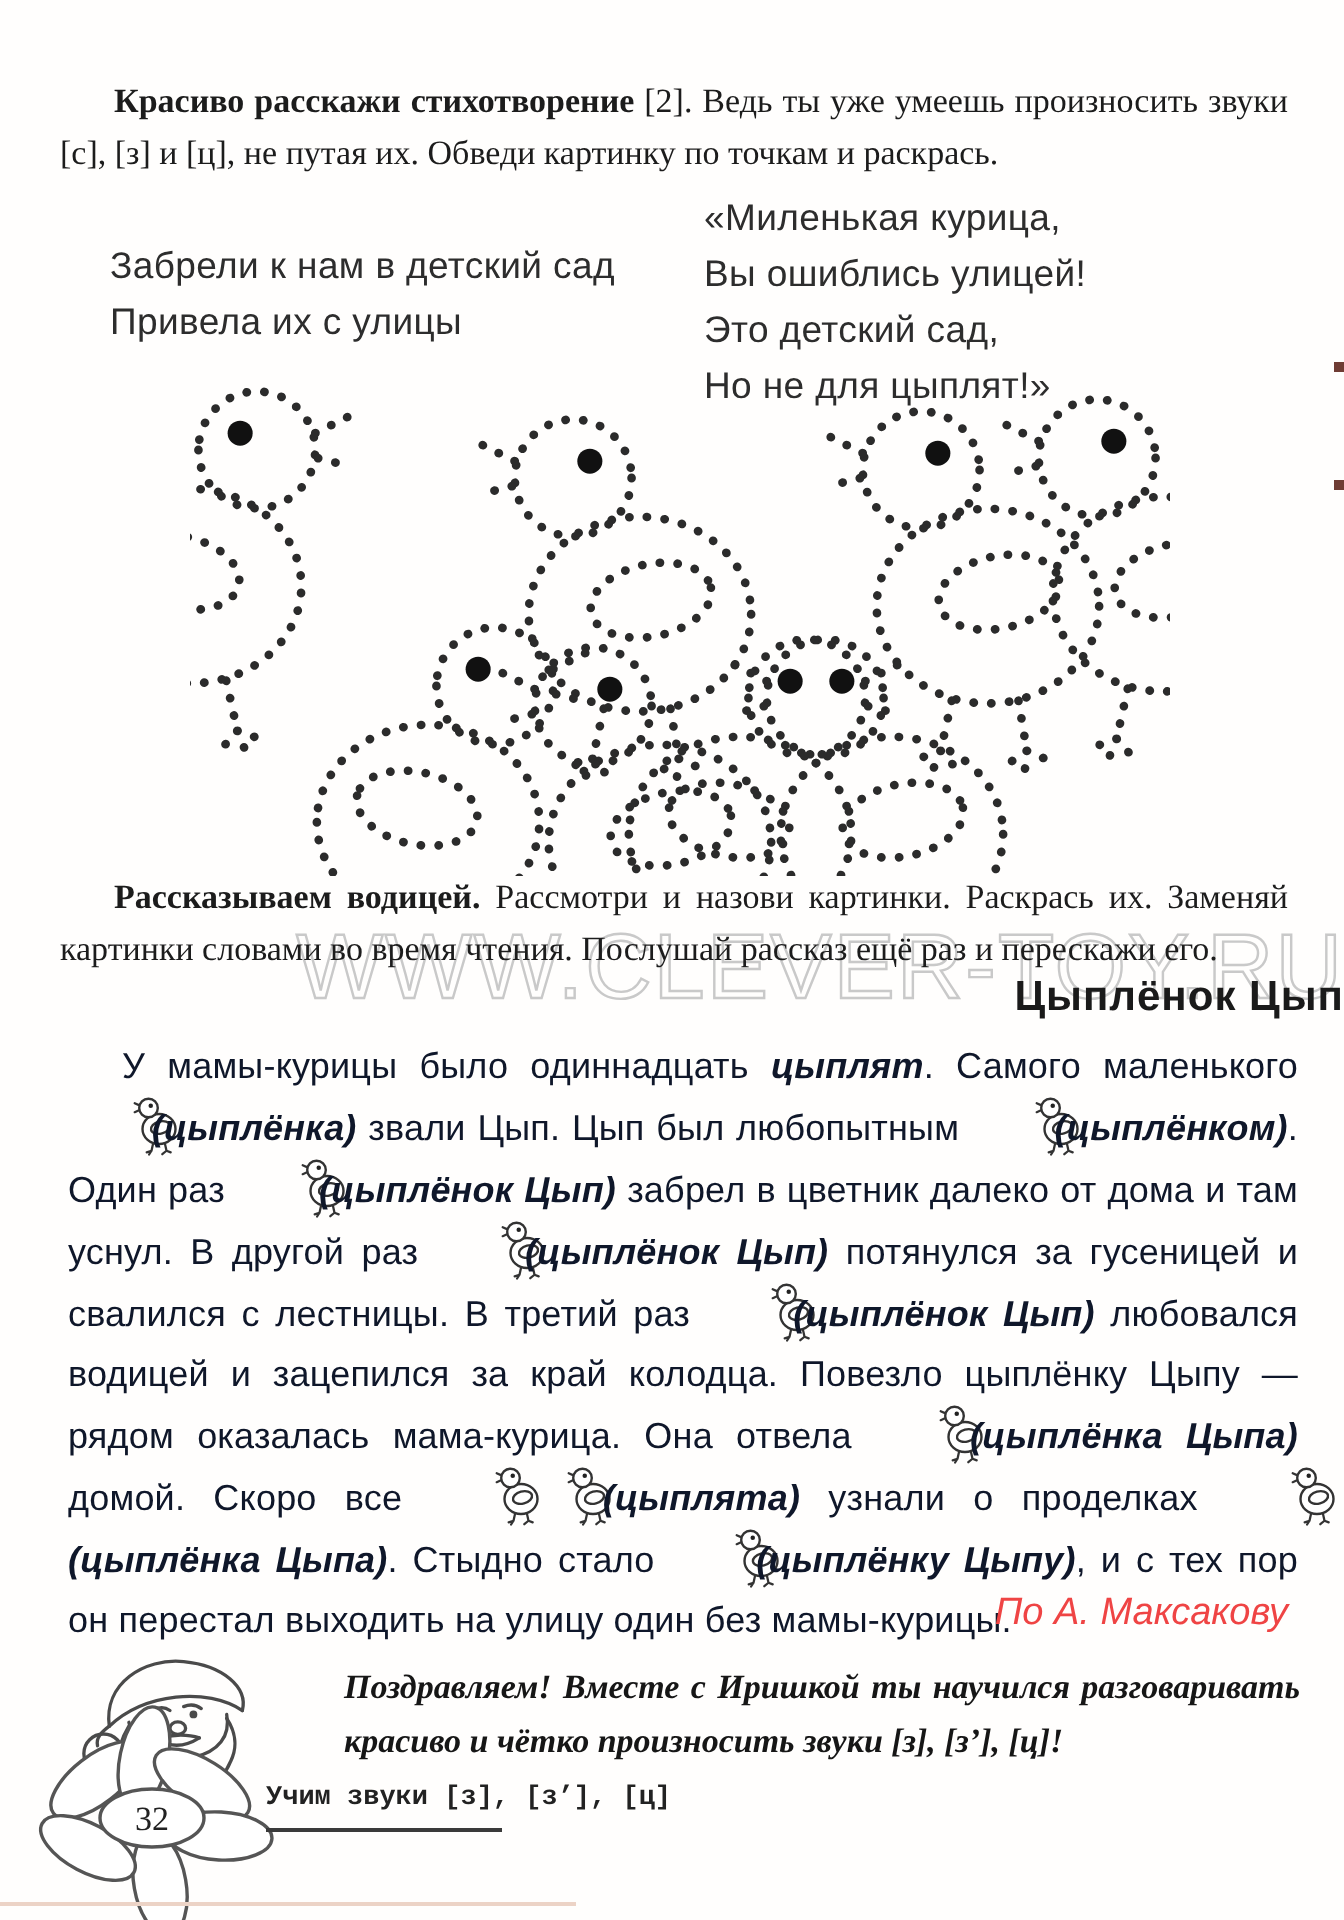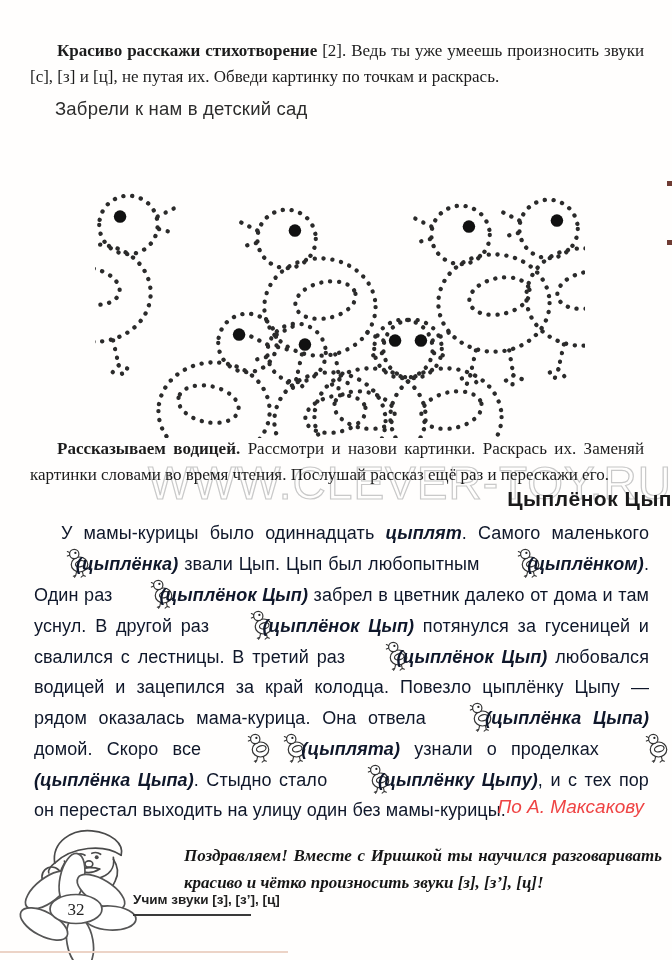--- a/index.html
+++ b/index.html
@@ -13,21 +13,21 @@
     position:absolute;left:30px;top:38px;width:614px;margin:0;
     font-size:17px;line-height:26px;text-align:justify;text-indent:27px;
   }
   .p1 b,.p2 b{font-weight:bold;}
   
   .poem-col{
     position:absolute;top:95px;
     font-family:"Liberation Sans", sans-serif;
     font-size:18.5px;line-height:28px;color:#2d2d2d;letter-spacing:.2px;
   }
-  .poem-left{left:55px;}
+  .poem-left{left:55px;margin-top:24px;}
   .poem-right{left:352px;}
   
   .dots{position:absolute;left:95px;top:186px;width:490px;height:252px;}
   
   .p2{
     position:absolute;left:30px;top:436px;width:614px;margin:0;
     font-size:17px;line-height:26px;text-align:justify;text-indent:27px;
     z-index:2;
   }
   
@@ -54,30 +54,30 @@
   .story .chick{display:inline-block;width:24px;height:30px;margin:0 7px 0 5px;vertical-align:-8px;}
   .story .chick svg{width:24px;height:30px;overflow:visible;}
   .byline{
     position:absolute;right:28px;top:796px;z-index:2;
     font-family:"Liberation Sans", sans-serif;font-style:italic;
     font-size:19px;color:#ef4444;
   }
   
   .gnome{position:absolute;left:24px;top:822px;width:120px;height:90px;}
   .congrats{
-    position:absolute;left:172px;top:830px;width:478px;margin:12px;
+    position:absolute;left:172px;top:830px;width:478px;margin:0;
     font-family:"Liberation Serif", serif;font-weight:bold;font-style:italic;
     font-size:17px;line-height:27px;text-align:justify;color:#161616;
   }
   
   .flower{position:absolute;left:8px;top:848px;width:140px;height:118px;}
   .flower text{font-family:"Liberation Serif", serif;font-size:17px;fill:#222;}
   .series{
     position:absolute;left:133px;top:892px;
-    font-family:Liberation Sans, sans-serif;font-weight:bold;font-size:13.5px;color:#222;
+    font-family:Liberation Mono, monospace;font-weight:bold;font-size:13.5px;color:#222;
   }
   .series-line{position:absolute;left:133px;top:914px;width:118px;height:1.5px;background:#3a3a3a;}
   
   .edge-mark{position:absolute;right:0;width:5px;height:5px;}
   .edge-mark.m1{top:181px;}
   .edge-mark.m2{top:240px;}
   .bottom-line{position:absolute;left:0;top:951px;width:288px;height:2px;}
 </style>
 </head>
 <body>
@@ -114,20 +114,27 @@
         </g>
         <circle cx="42" cy="22" r="4.5" fill="#111"></circle>
       </symbol>
     </defs>
   </svg>
 
   <p class="p1"><b>Красиво расскажи стихотворение</b><span> [2]. Ведь ты уже умеешь произносить звуки [с], [з] и [ц], не путая их. Обведи картинку по точкам и раскрась.</span></p>
 
   <div class="poem-col poem-left">
       <div class="poem-line">Забрели к нам в детский сад</div>
+      <div class="poem-line">Привела их с улицы</div>
+    </div>
+  <div class="poem-col poem-right">
+      <div class="poem-line">«Миленькая курица,</div>
+      <div class="poem-line">Вы ошиблись улицей!</div>
+      <div class="poem-line">Это детский сад,</div>
+      <div class="poem-line">Но не для цыплят!»</div>
     </div>
 
   <svg class="dots" viewBox="0 0 490 252">
 
     <use href="#dc" transform="translate(22,14) scale(0.8)"></use>
     <use href="#dc" transform="translate(203,0) scale(-0.8 0.8)"></use>
     <use href="#dc" transform="translate(196,10) scale(0.8)"></use>
     <use href="#dc" transform="translate(284,4) scale(0.8)"></use>
     <use href="#dc" transform="translate(374,2) scale(0.9)"></use>
 

